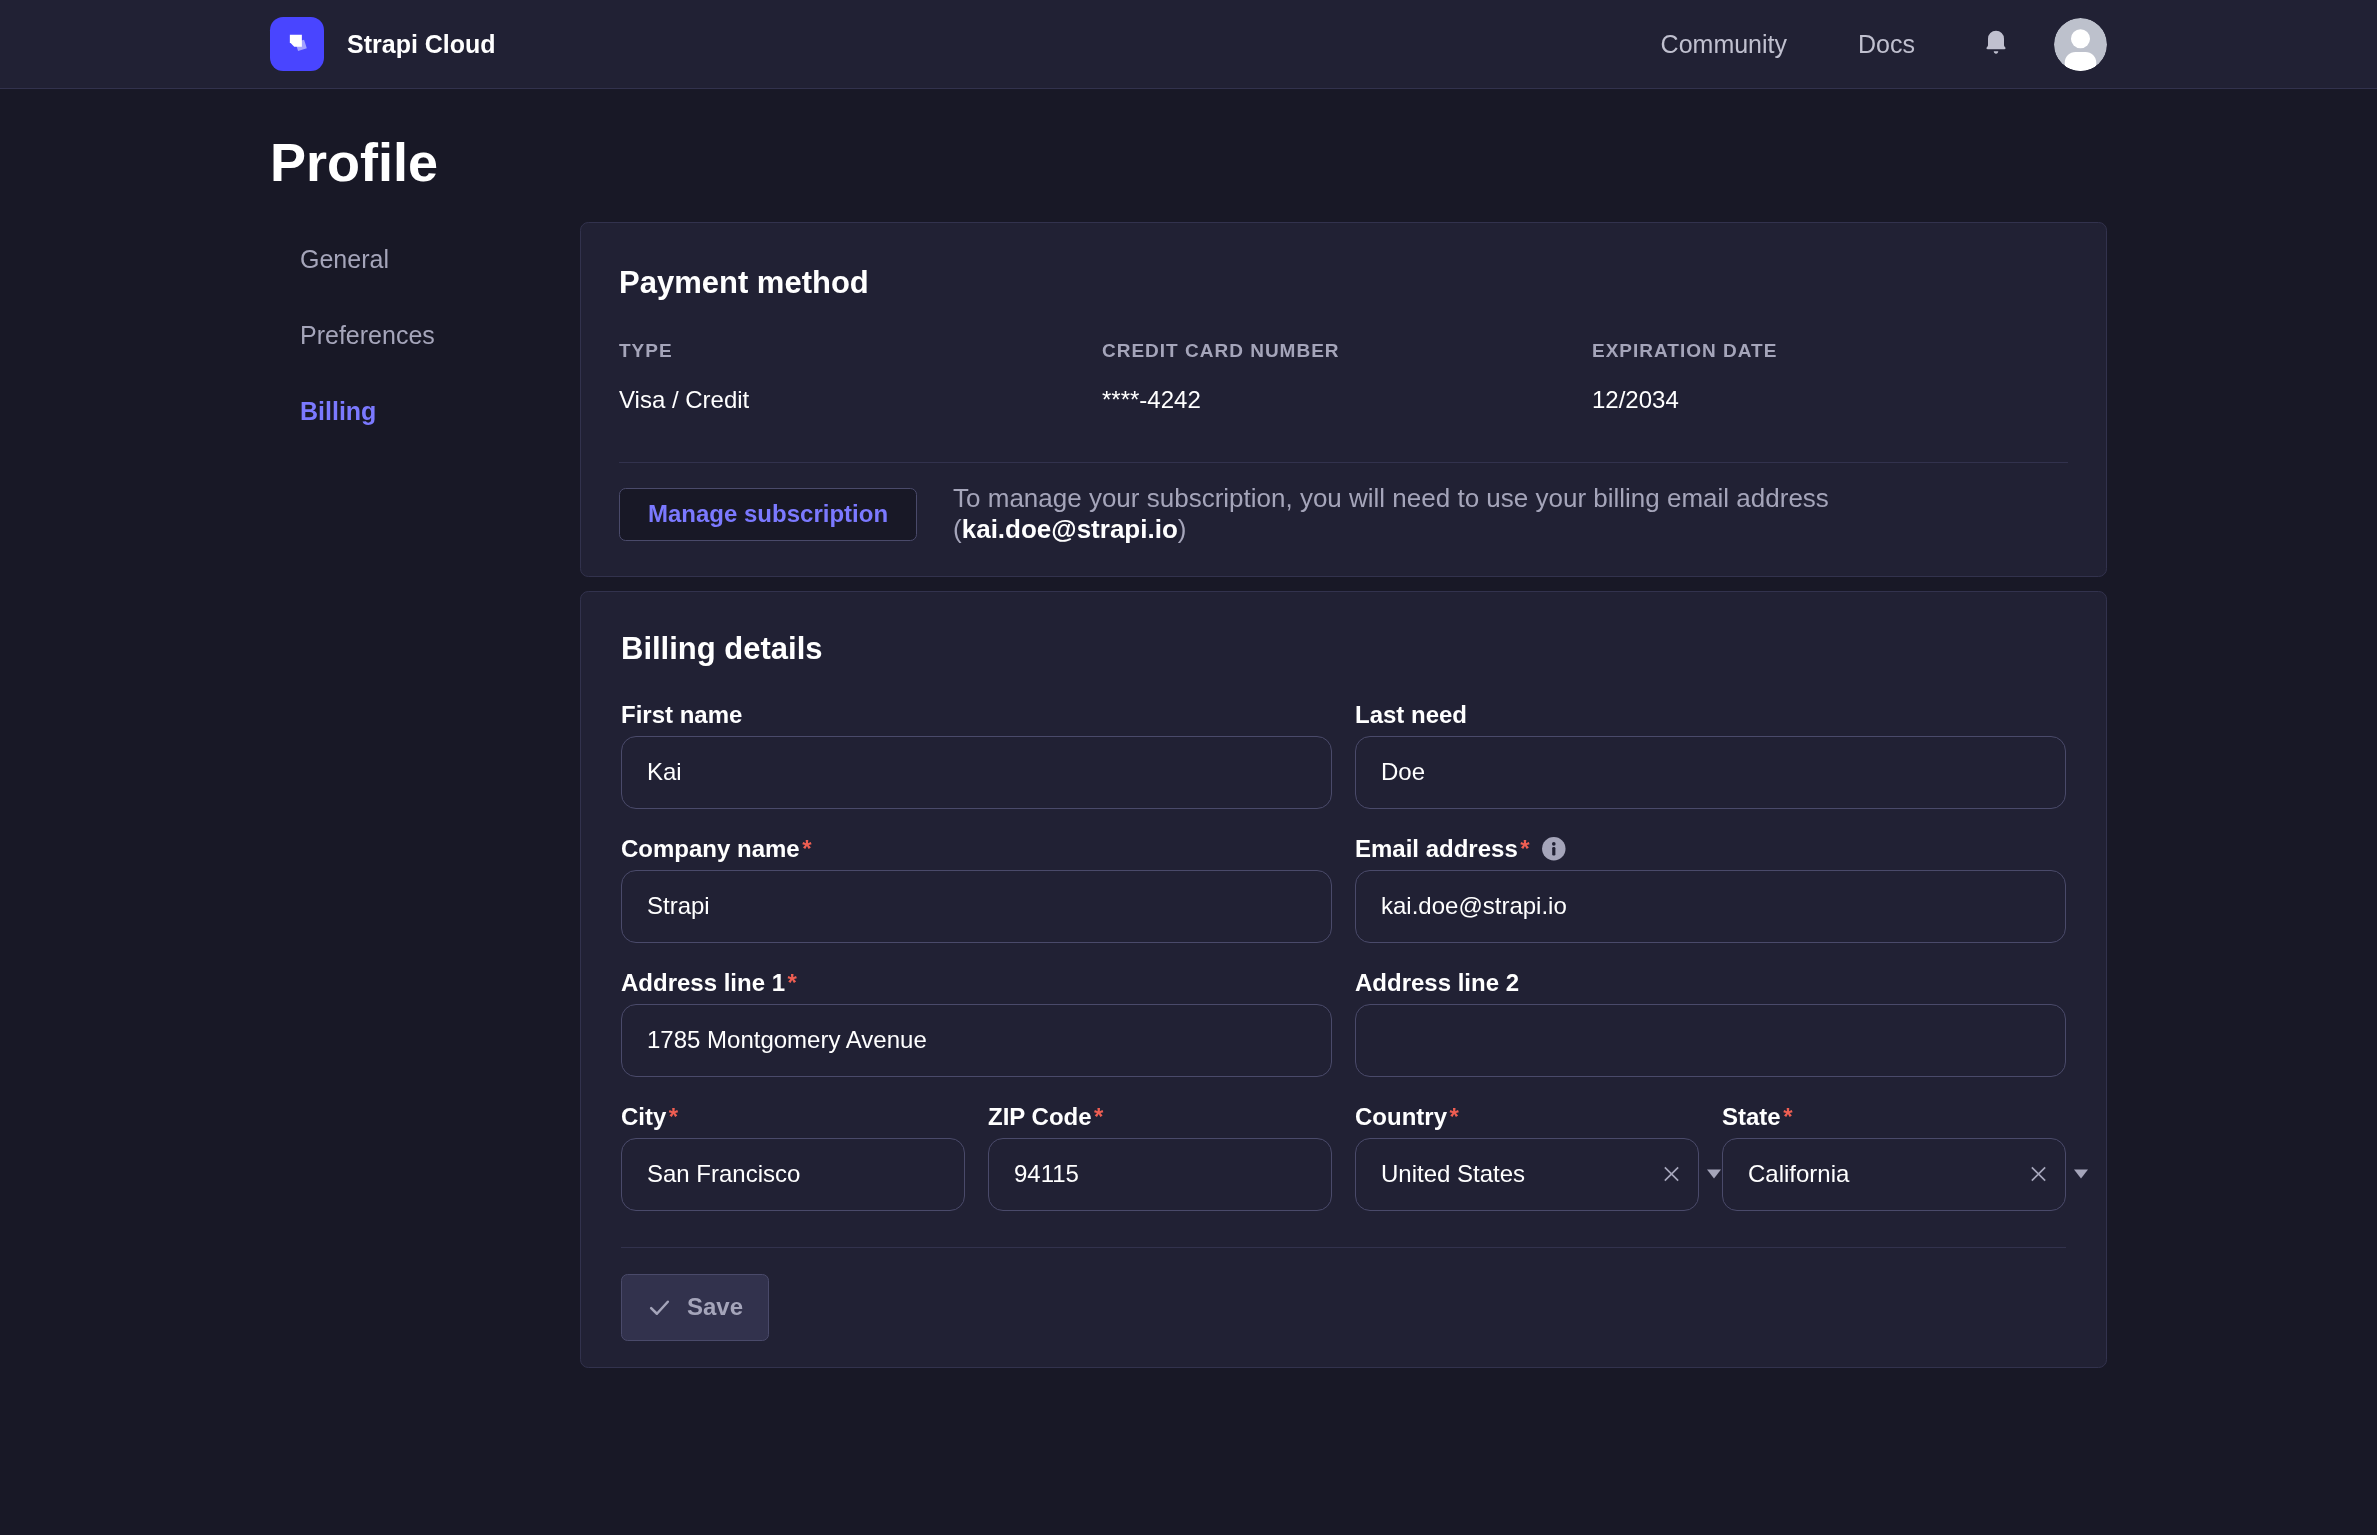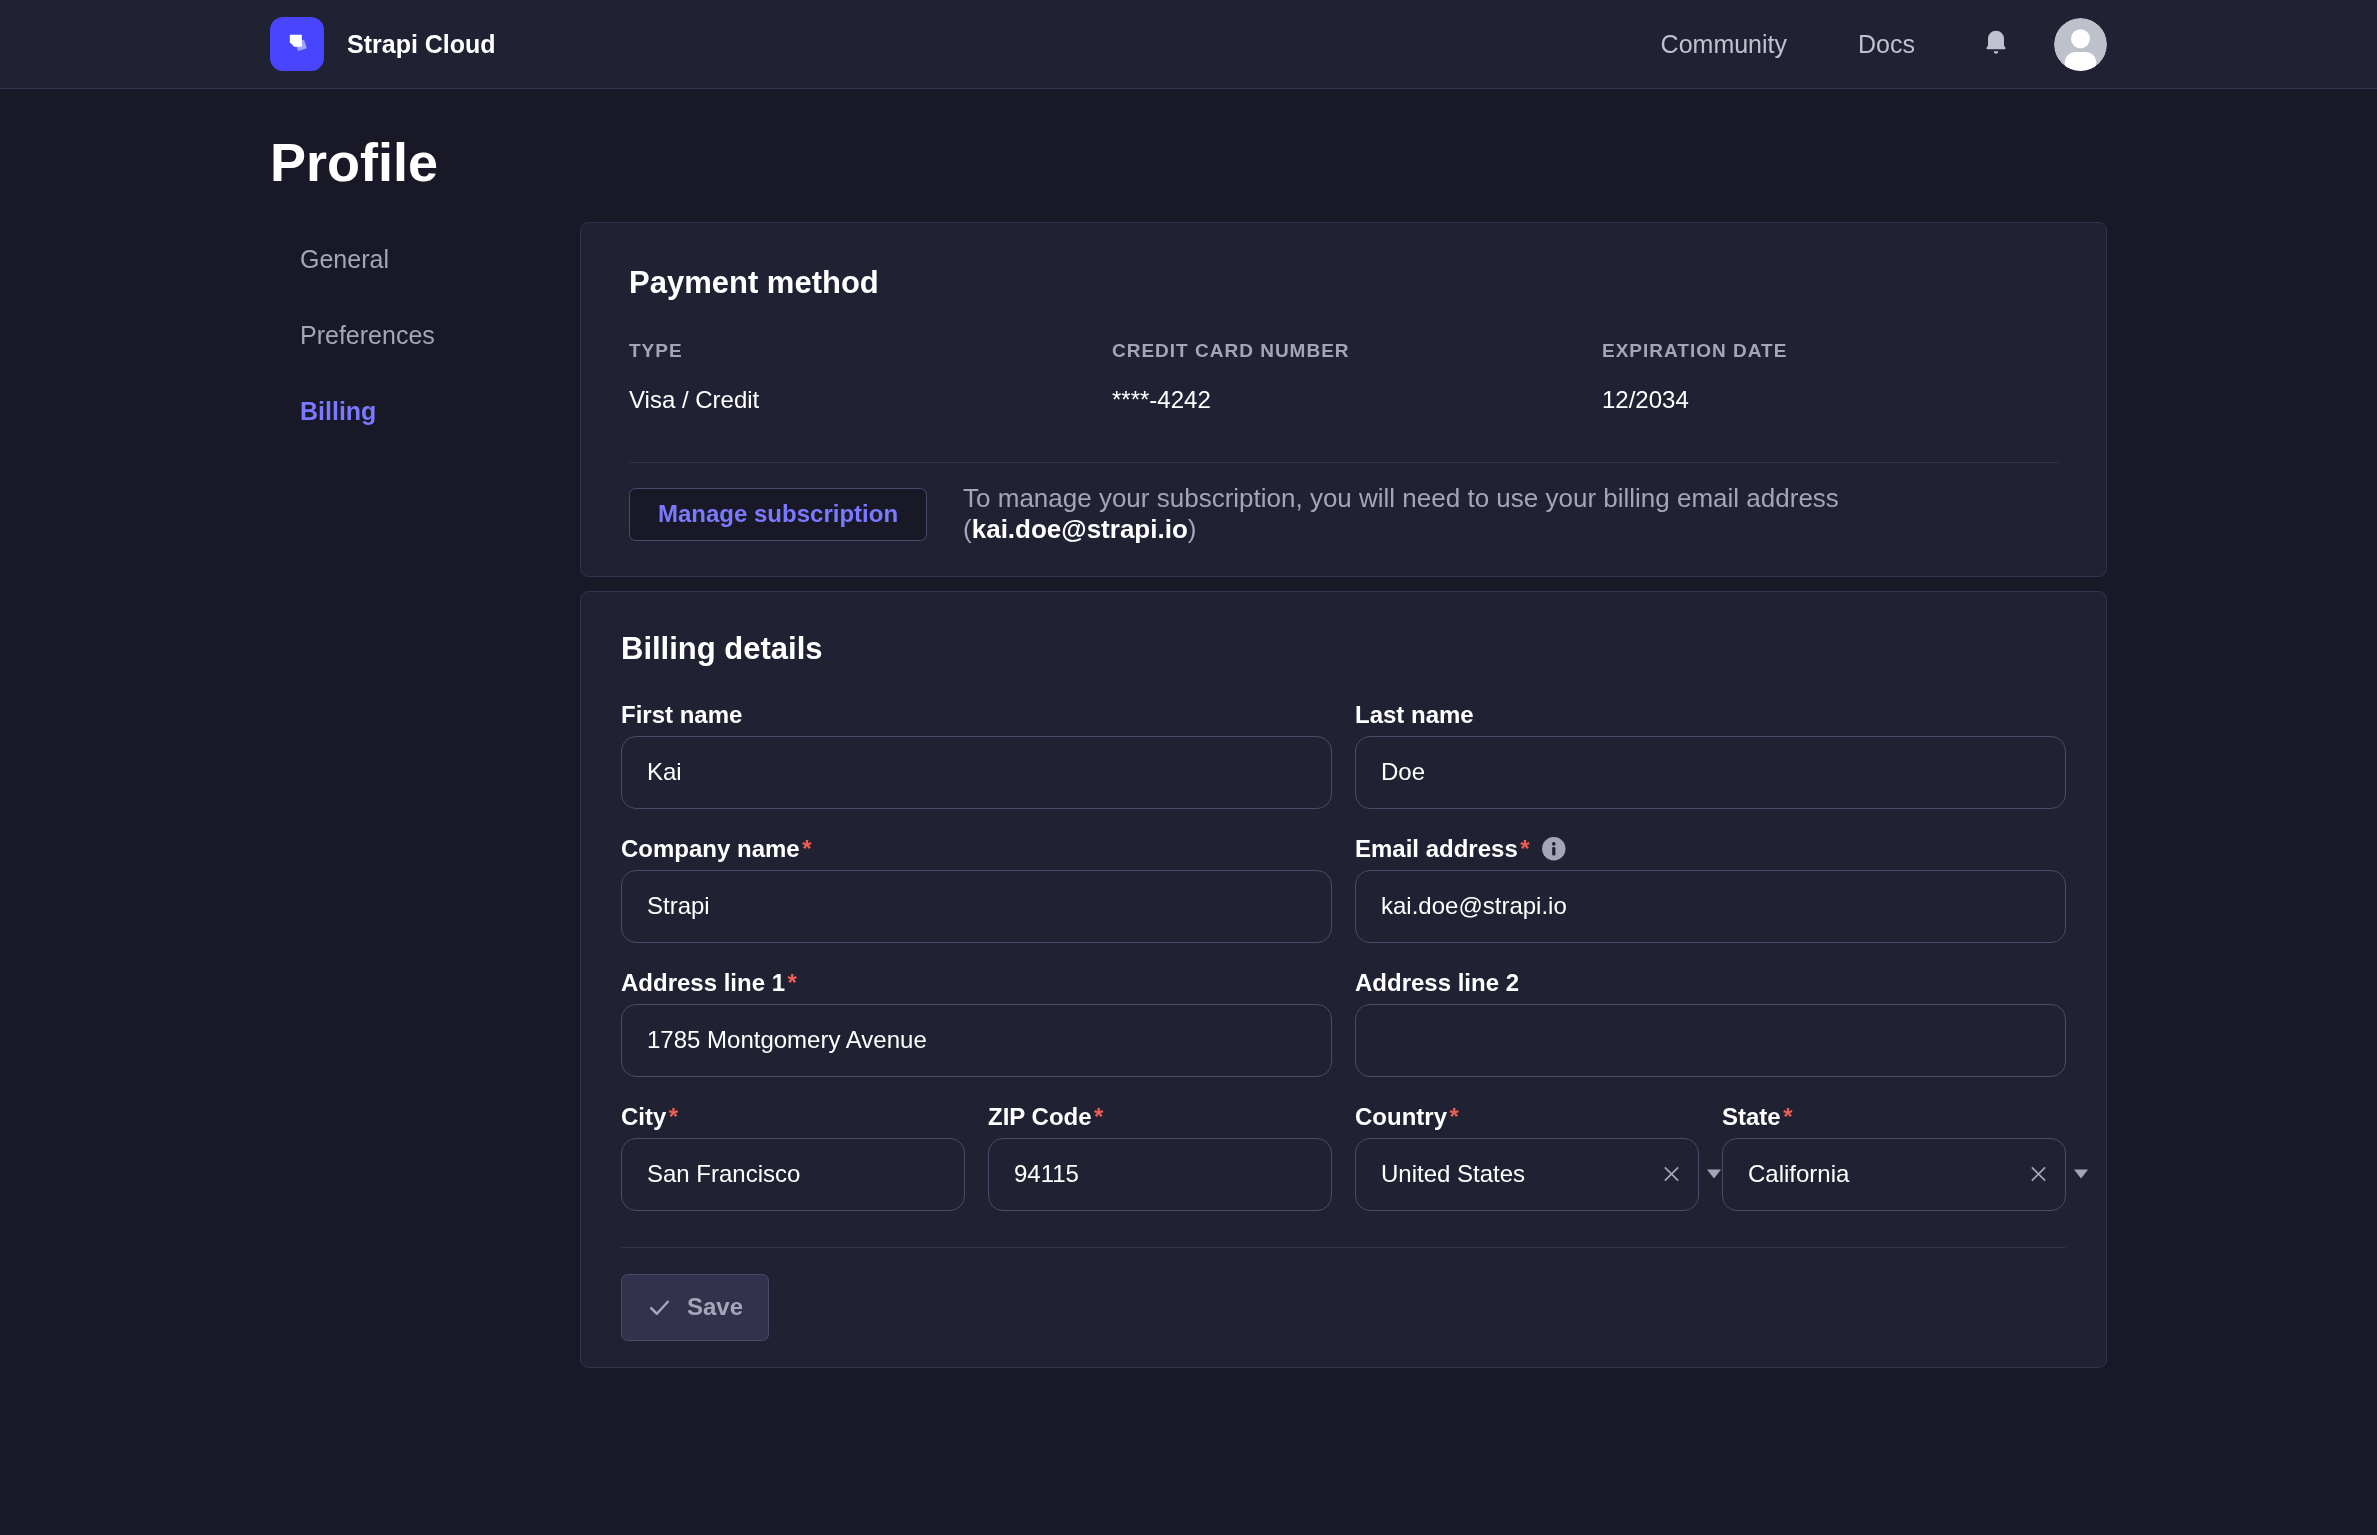--- a/index.html
+++ b/index.html
@@ -57,21 +57,21 @@
 
   .card {
     background: #212134;
     border: 1.7px solid #32324d;
     border-radius: 8.3px;
   }
   .card h2 { margin: 0; font-size: 31px; line-height: 33px; font-weight: 600; color: #ffffff; }
   .divider { border-top: 1.7px solid #32324d; }
 
   
-  .payment-card { padding: 43px 48px 31px; }
+  .payment-card { padding: 43px 38px 31px; }
   .pm-grid { display: grid; grid-template-columns: 483px 490px 1fr; margin-top: 41px; }
   .pm-label {
     font-size: 19px; font-weight: 700; letter-spacing: 1px;
     color: #a5a5ba;
   }
   .pm-value { margin-top: 24px; font-size: 24px; color: #ffffff; }
   .payment-card .divider { margin-top: 48px; }
   .pm-footer { display: flex; align-items: center; margin-top: 10px; min-height: 53px; margin-top: 10px; padding-top: 10px; }
   .btn-manage {
     height: 53px; padding: 0 28px;
@@ -207,21 +207,21 @@
 
         <div class="grid2">
           <div class="field">
             <label>
                 <span>First name</span>
               </label>
             <input class="input" value="Kai" style="">
           </div>
           <div class="field">
             <label>
-                <span>Last name</span>
+                <span>Last need</span>
               </label>
             <input class="input" value="Doe" style="">
           </div>
 
           <div class="field">
             <label>
                 <span>Company name</span>
                 <span class="req">*</span>
               </label>
             <input class="input" value="Strapi" style="">

